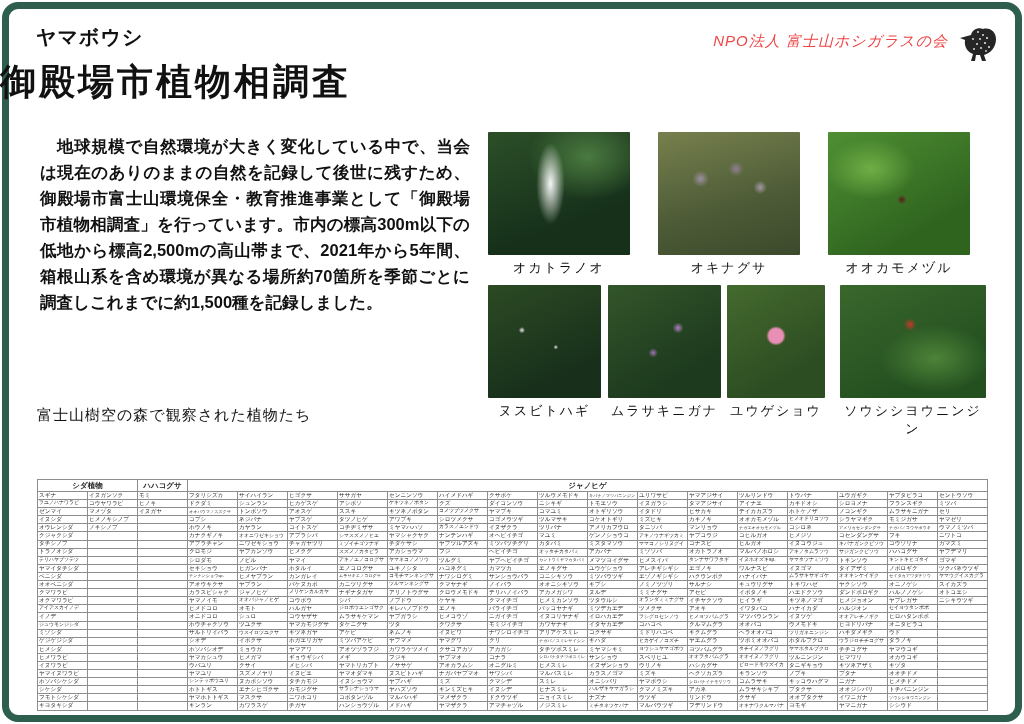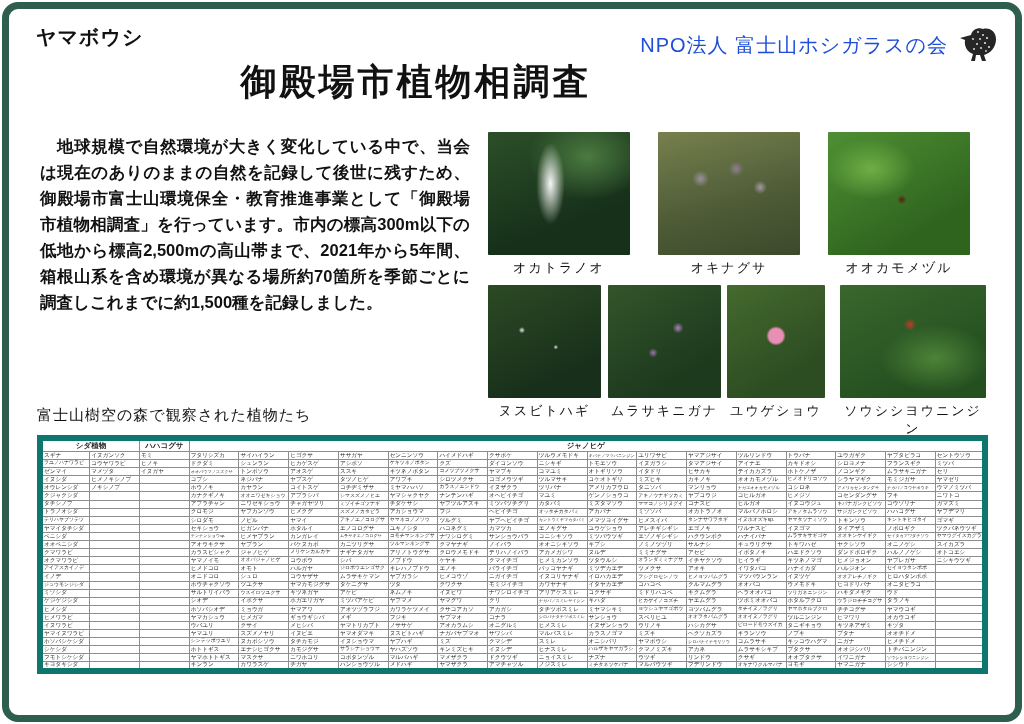--- a/index.html
+++ b/index.html
@@ -1,23 +1,23 @@
 <!DOCTYPE html>
 <html style="--frame: #2e5f4e;"><head>
 <meta charset="utf-8">
 <style>
   :root { --frame:#2e5f4e; }
   * { box-sizing:border-box; margin:0; padding:0; }
   html,body { width:1024px; height:724px; background:#fff; font-family:"Liberation Sans","DejaVu Sans",sans-serif; color:#111; }
   .frame { position:absolute; left:2px; top:2px; width:1020px; height:720px; border:7px solid var(--frame); border-radius:16px; }
   .abs { position:absolute; }
   .section-label { left:36px; top:24px; font-size:20px; font-weight:bold; letter-spacing:1px; }
-  .org { left:0; top:32px; width:948px; text-align:right; font-size:20px; letter-spacing:1px; color:#1d4ed8; }
+  .org { left:0; top:32px; width:948px; text-align:right; font-size:15px; letter-spacing:1px; color:#ef4444;font-style:italic; }
   .bird { left:956px; top:24px; width:46px; height:40px; }
-  .title { left:0; top:58px; width:832px; text-align:center; font-size:36px; font-weight:bold; letter-spacing:3px; }
+  .title { left:0; top:58px; width:832px; text-align:left; font-size:36px; font-weight:bold; letter-spacing:3px; }
   .intro { left:40px; top:133px; width:430px; font-size:16.5px; line-height:1.58; text-align:justify;font-weight:bold; }
   .intro p + p { margin-top:12px; }
   .photo { display:flex; flex-direction:column; }
   .photo .img { width:100%; border-radius:1px; }
   .photo .cap { text-align:center; font-size:13px; letter-spacing:2px; margin-top:4px; color:#111; }
   .row-top .img { height:123px; }
   .row-bot .img { height:113px; }
   
   .p1 .img { background:radial-gradient(ellipse 14% 46% at 44% 42%, rgba(255,255,255,.96), rgba(255,255,255,0) 72%),radial-gradient(ellipse 60% 50% at 70% 20%, #4a7a40, rgba(0,0,0,0) 70%),linear-gradient(160deg,#2c4f28,#16301a 70%); }
   .p2 .img { background:radial-gradient(circle 11px at 30% 38%, #9d8fa0, rgba(0,0,0,0) 75%),radial-gradient(circle 10px at 55% 30%, #8f7f93, rgba(0,0,0,0) 75%),radial-gradient(circle 9px at 72% 45%, #a598a5, rgba(0,0,0,0) 75%),linear-gradient(165deg,#77804d,#4c5a36 60%,#3c4a2c); }
@@ -25,21 +25,21 @@
   .p4 .img { background:radial-gradient(circle 4px at 30% 40%, #f2e8ef, rgba(0,0,0,0) 80%),radial-gradient(circle 3px at 60% 55%, #e8dce6, rgba(0,0,0,0) 80%),linear-gradient(155deg,#2c4a24,#18301b 75%); }
   .p5 .img { background:radial-gradient(circle 7px at 62% 38%, #b07fc0, rgba(0,0,0,0) 78%),radial-gradient(circle 6px at 40% 60%, #a470b5, rgba(0,0,0,0) 78%),linear-gradient(150deg,#33552a,#1d3a1e 75%); }
   .p6 .img { background:radial-gradient(circle 13px at 50% 45%, #e98fb6 55%, rgba(0,0,0,0) 75%),radial-gradient(circle 3px at 50% 45%, #fff2a0, rgba(0,0,0,0) 85%),linear-gradient(150deg,#456a2e,#2c4d22 75%); }
   .p7 .img { background:radial-gradient(circle 8px at 48% 35%, #c03a2a, rgba(0,0,0,0) 78%),radial-gradient(ellipse 50% 40% at 65% 65%, #4d8338, rgba(0,0,0,0) 75%),linear-gradient(155deg,#39672c,#245020 75%); }
   .table-heading { left:37px; top:406px; font-size:15px; font-weight:normal; letter-spacing:1px; }
   .plant-table-wrap { left:37px; top:435px; width:951px; }
   table.plants { width:951px; table-layout:fixed; border-collapse:collapse; }
   table.plants th, table.plants td { border:1px solid #8d8d8d; font-weight:normal; overflow:hidden; white-space:nowrap; padding:0 1px; color:#1c1c1c; }
   table.plants th.gh { font-size:7.5px; font-weight:bold; text-align:center; height:12px; }
   table.plants td { font-size:5.6px; height:8.1px; line-height:1; }
-  table.plants { border:6px solid #0f766e; }
+  table.plants { border:1px solid #0f766e;margin-top:44px; }
 </style>
 </head>
 <body>
 
 <div class="frame abs"></div>
 
 <div class="abs section-label">ヤマボウシ</div>
 <div class="abs org">NPO法人 富士山ホシガラスの会</div>
 
 <svg class="abs bird" viewBox="0 0 46 40">

